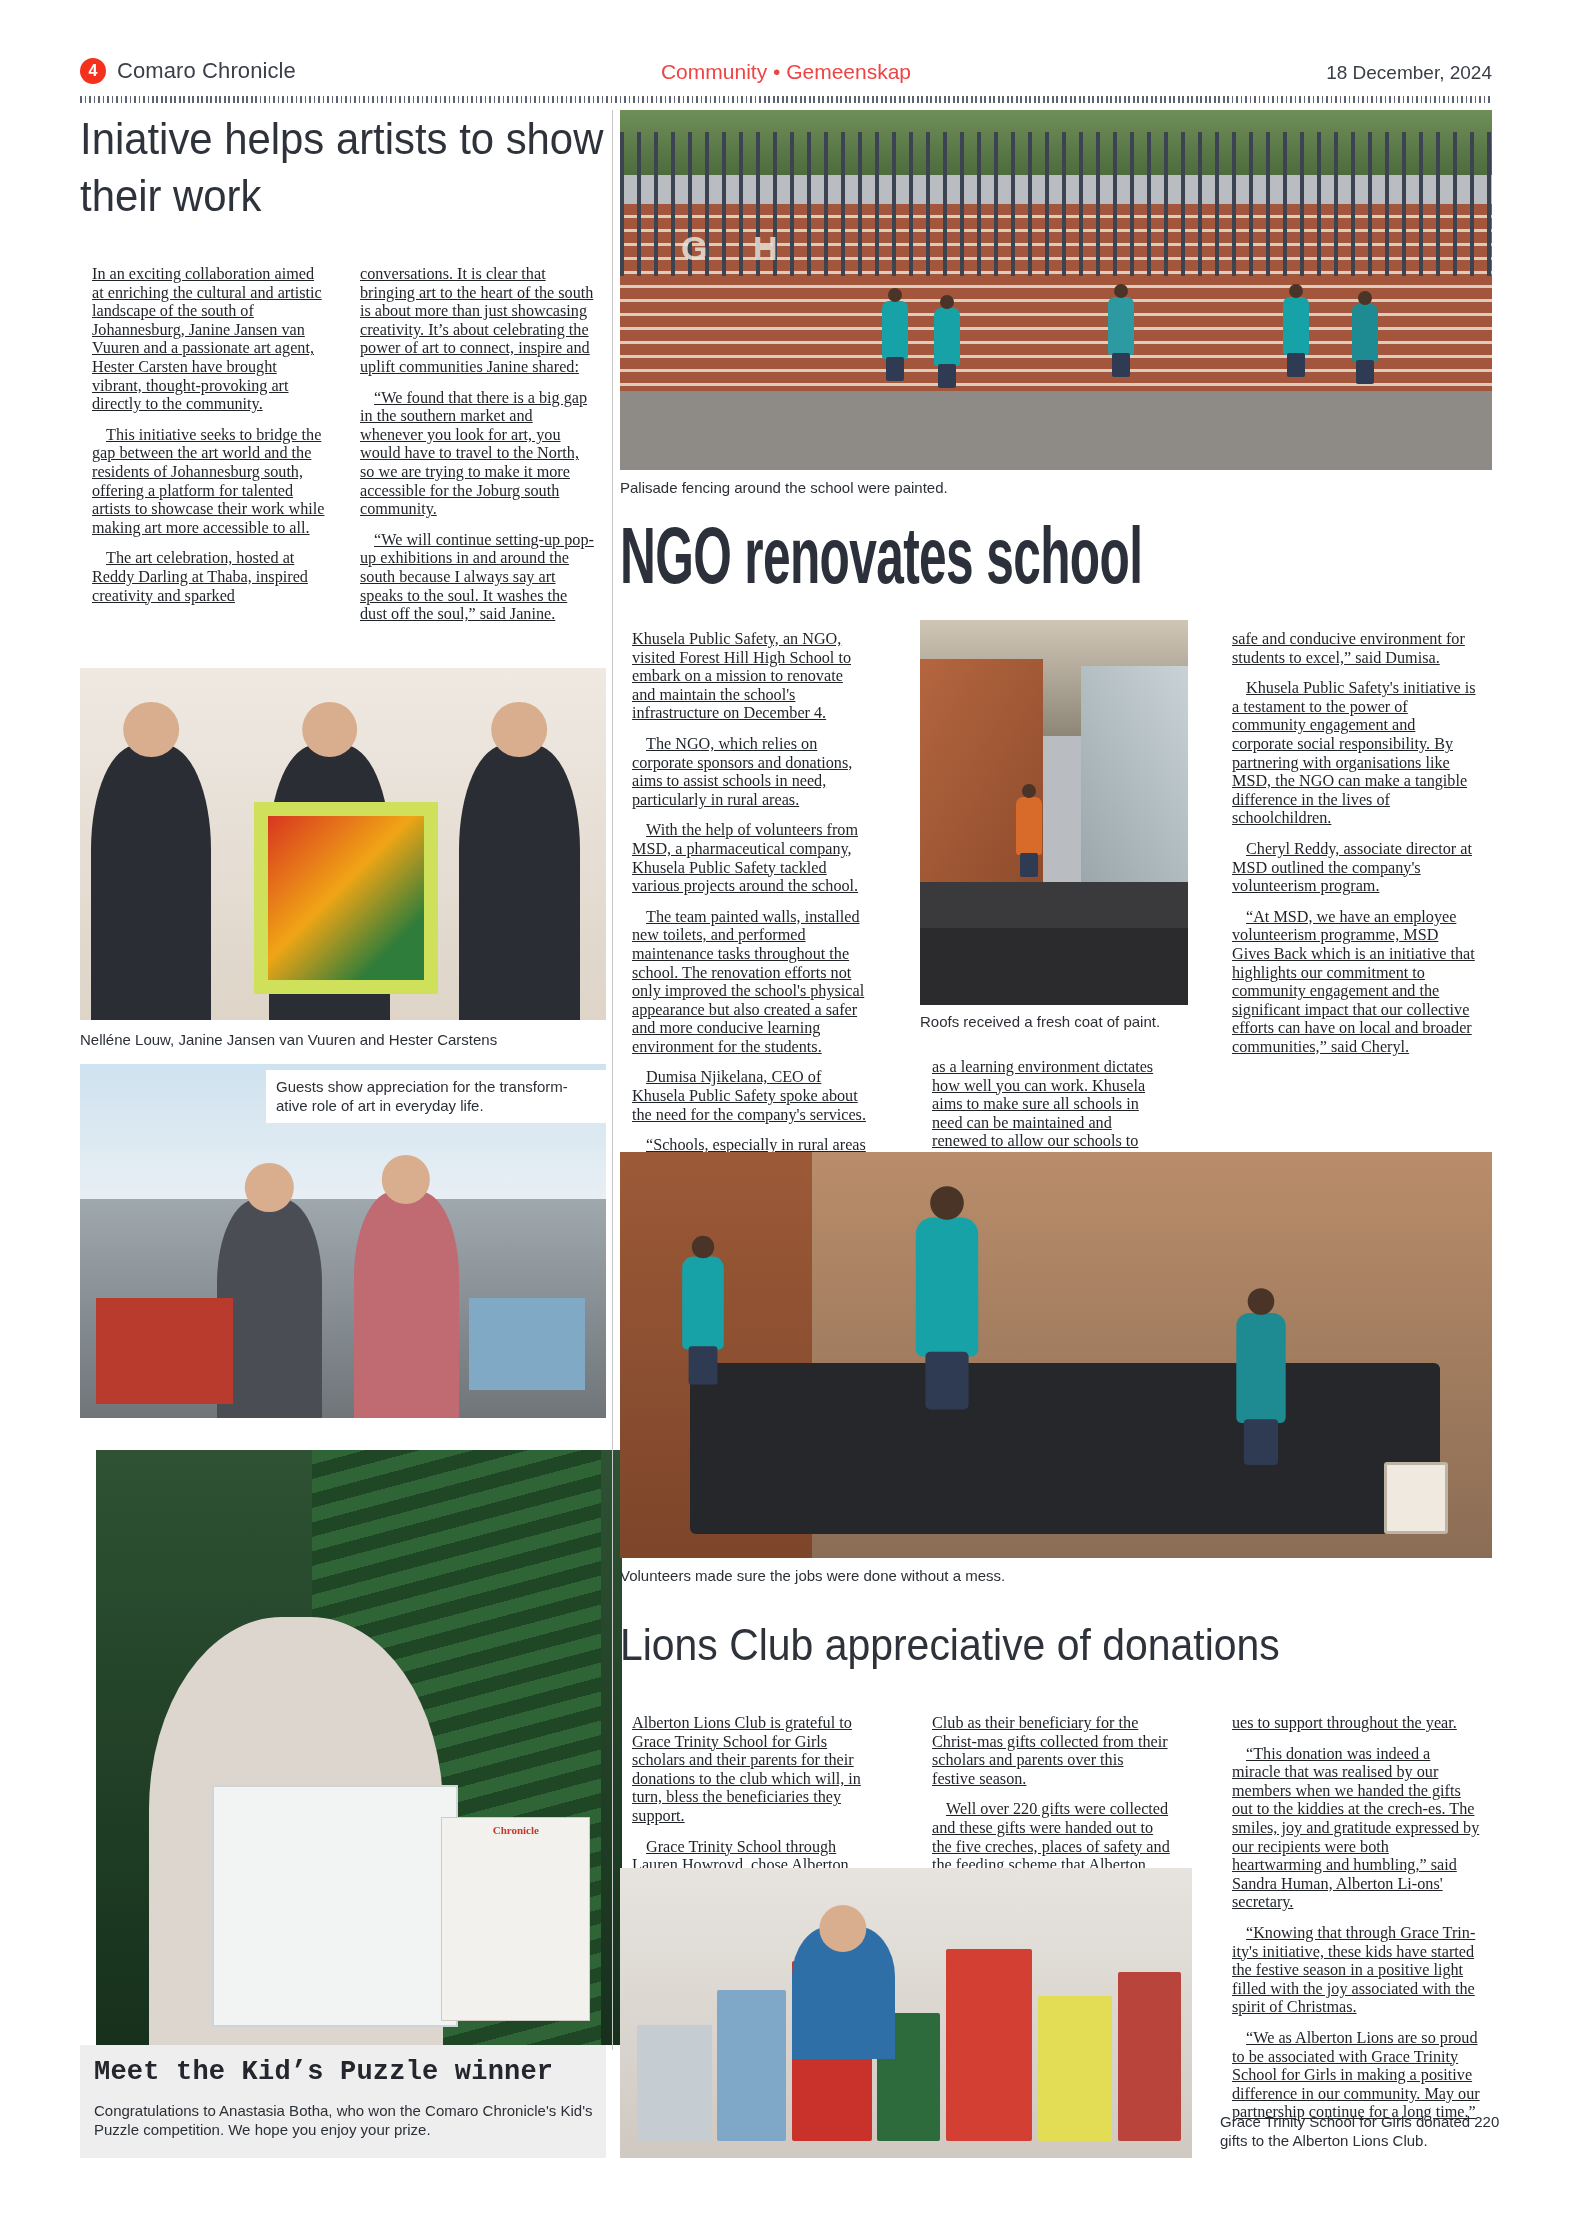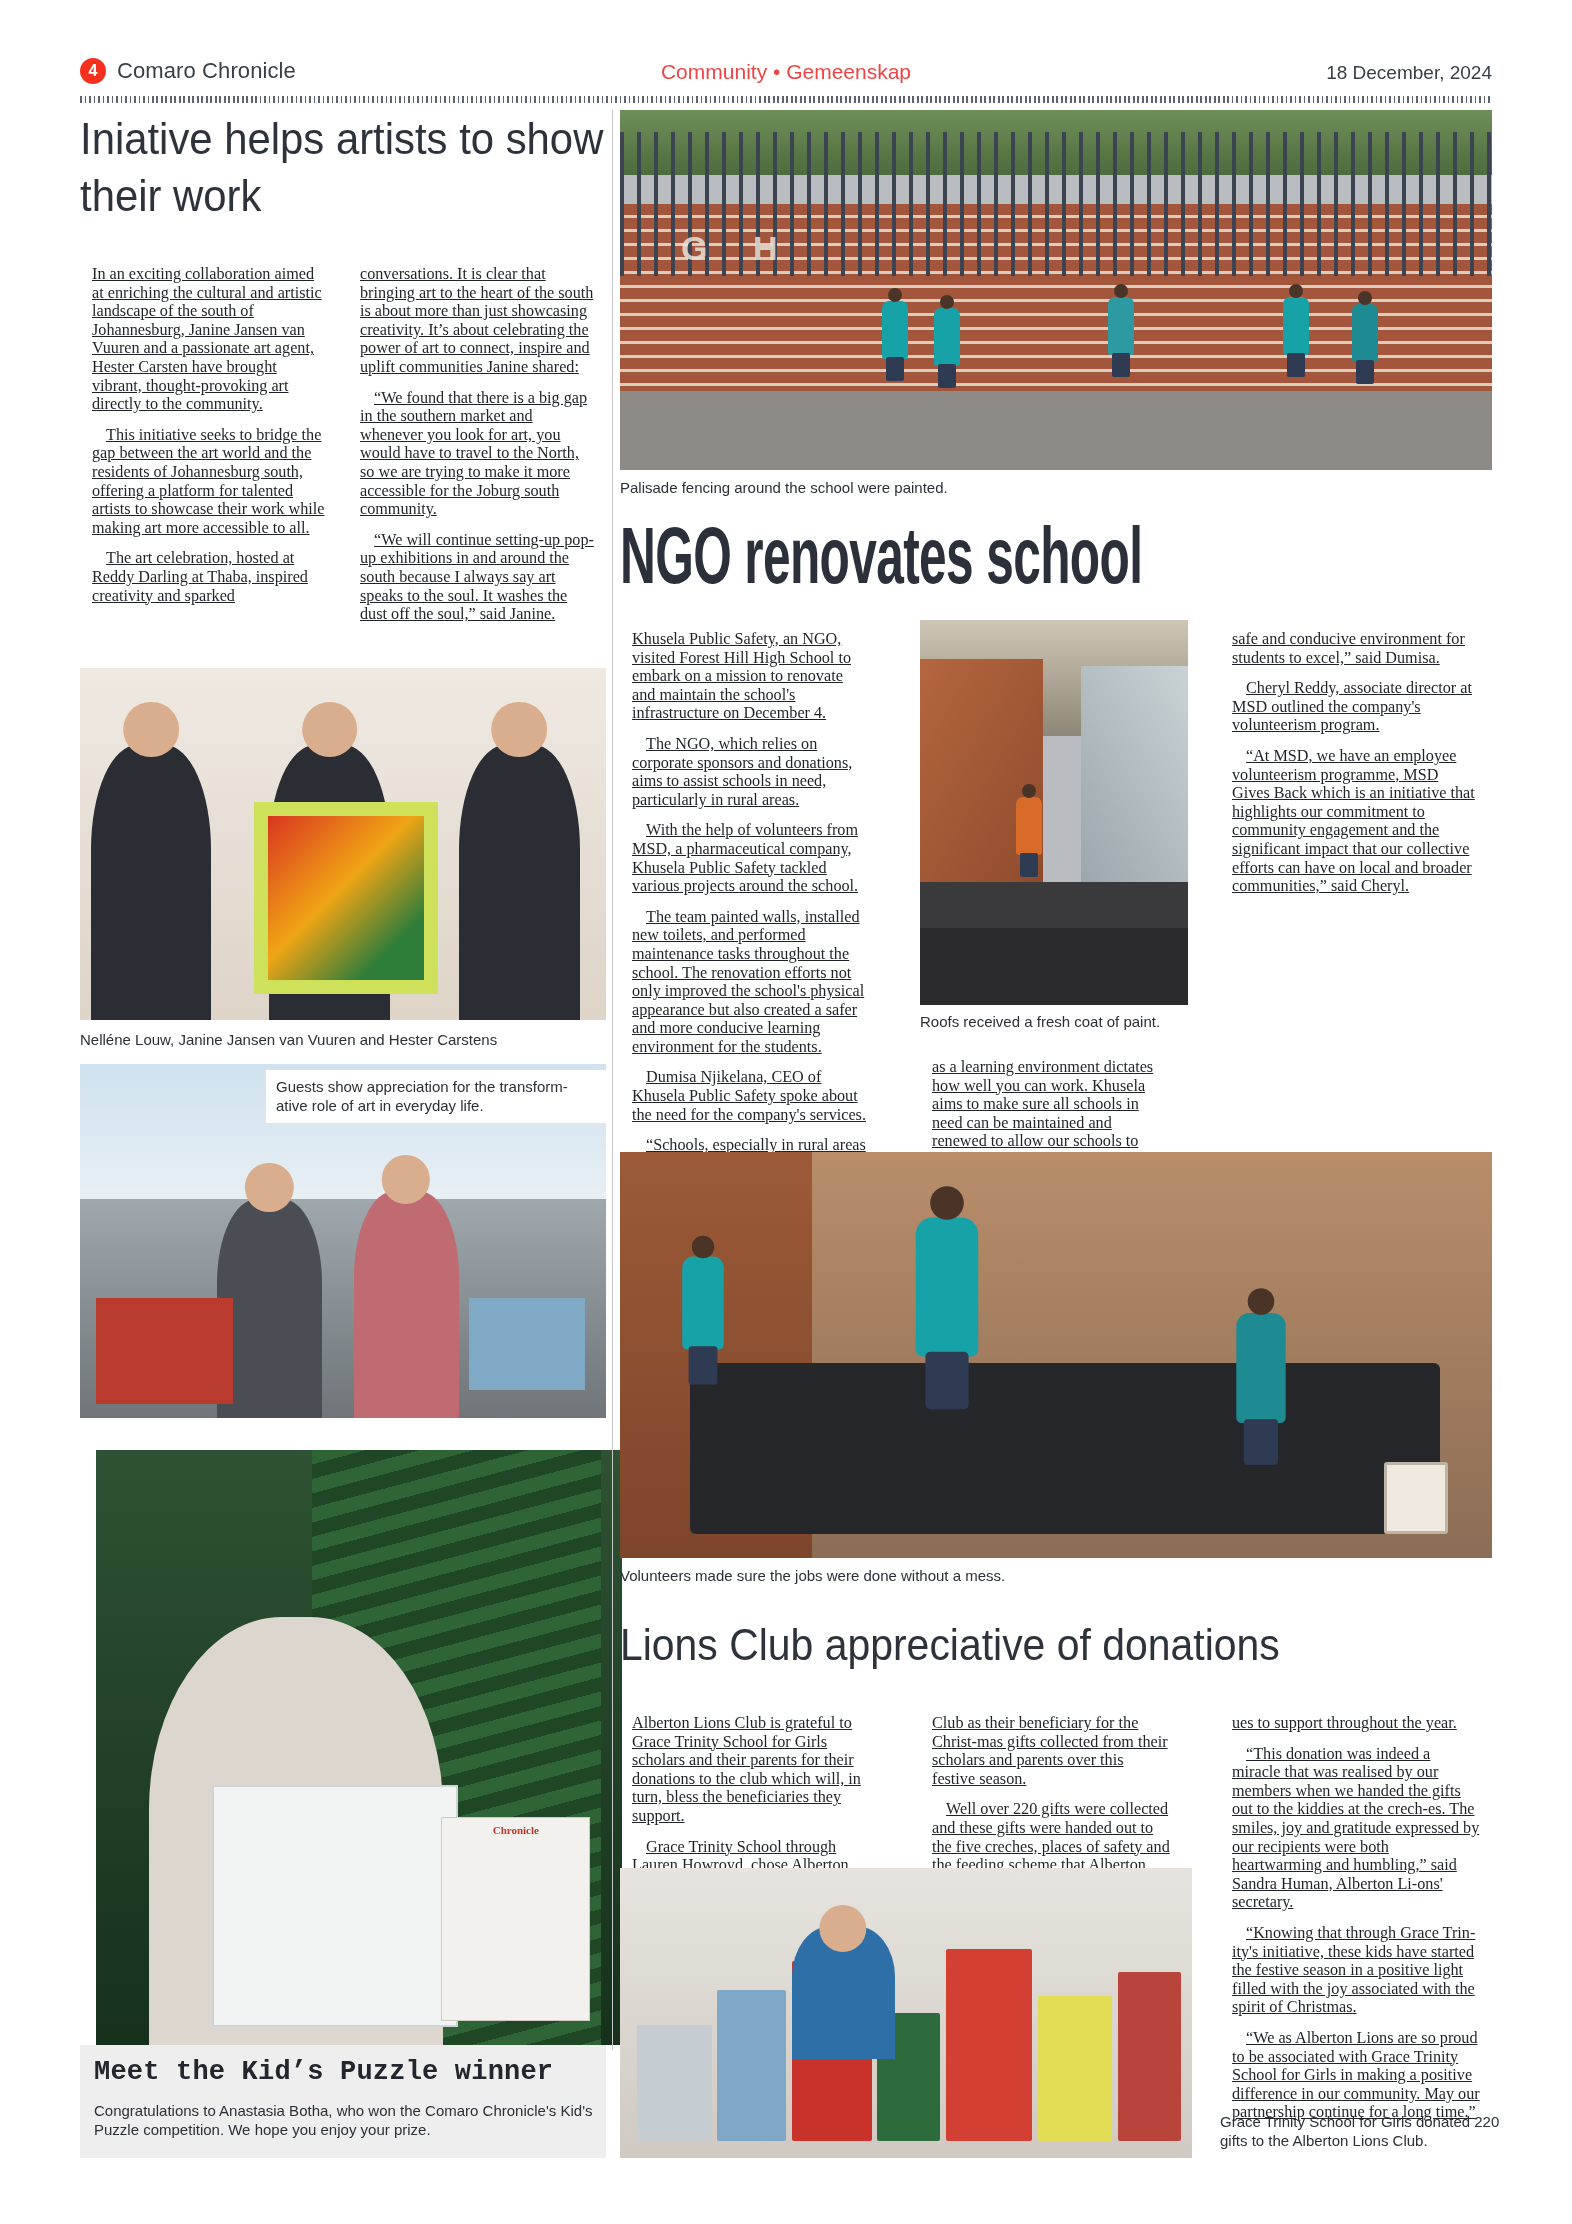--- a/index.html
+++ b/index.html
@@ -219,20 +219,21 @@
     <div class="worker" style="left:36%;top:46%;background:#d86a2a;"></div>
   </div>
   <div class="cap" style="position:absolute;left:920px;top:1012px;width:280px;">Roofs received a fresh coat of paint.</div>
 
   <div class="col" style="position:absolute;left:920px;top:1046px;width:258px;">
     <p class="first">as a learning environment dictates how well you can work. Khusela aims to make sure all schools in need can be maintained and renewed to allow our schools to become a</p>
   </div>
 
   <div class="col" style="position:absolute;left:1220px;top:618px;width:272px;">
     <p class="first">safe and conducive environment for students to excel,” said Dumisa.</p>
+    <p>Khusela Public Safety's initiative is a testament to the power of community engagement and corporate social responsibility. By partnering with organisations like MSD, the NGO can make a tangible difference in the lives of schoolchildren.</p>
     <p>Cheryl Reddy, associate director at MSD outlined the company's volunteerism program.</p>
     <p>“At MSD, we have an employee volunteerism programme, MSD Gives Back which is an initiative that highlights our commitment to community engagement and the significant impact that our collective efforts can have on local and broader communities,” said Cheryl.</p>
   </div>
 
   <div class="photo" id="photo-volunteers" style="left:620px;top:1152px;width:872px;height:406px;">
     <div class="bg"></div>
     <div class="pill"></div>
     <div class="tarp"></div>
     <div class="worker" style="left:8%;top:30%;transform:scale(1.6);"></div>
     <div class="worker" style="left:36%;top:26%;transform:scale(2.4);background:#17a2a8;"></div>

